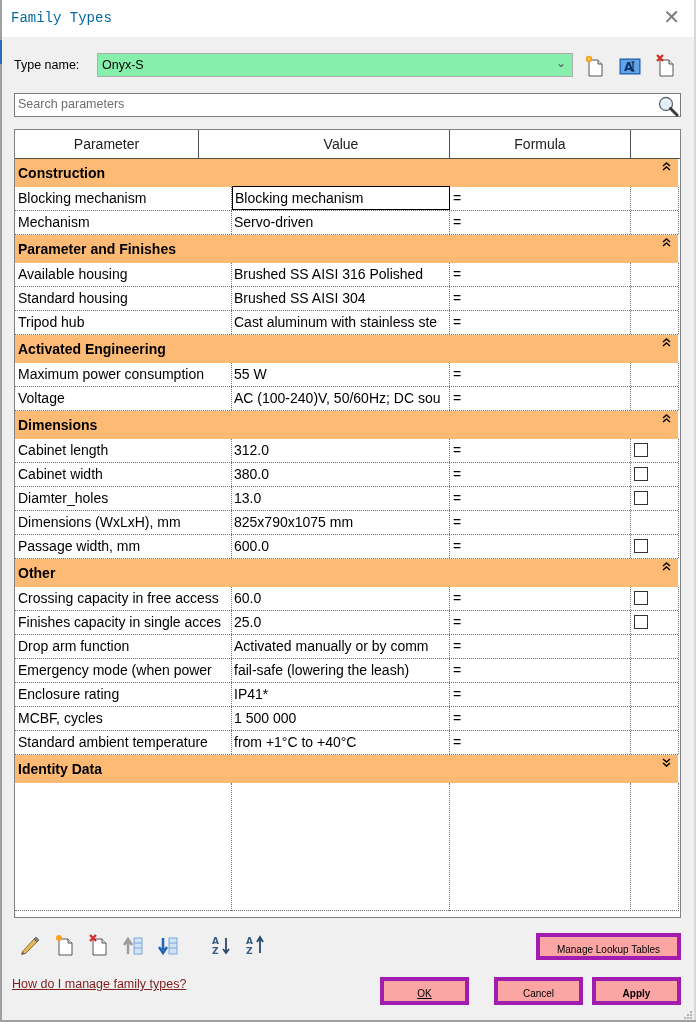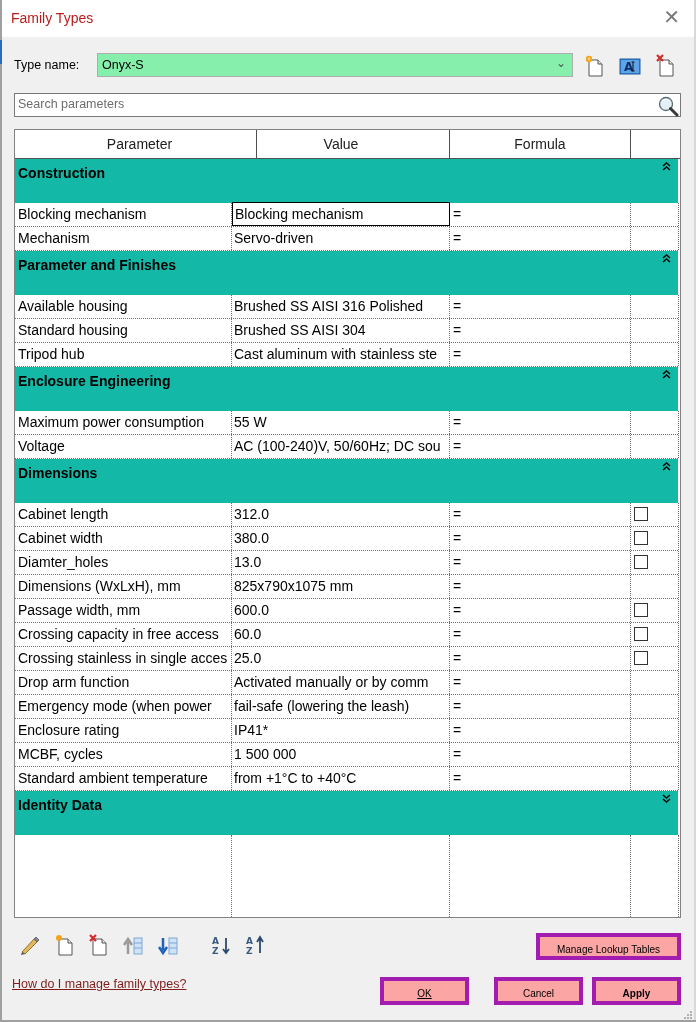--- a/index.html
+++ b/index.html
@@ -2,38 +2,38 @@
 <html><head>
 <meta charset="utf-8">
 <style>
   html, body { margin:0; padding:0; }
   body { width:696px; height:1022px; background:#f0f0f0; font-family:"DejaVu Sans", "Liberation Sans", sans-serif; font-size:12px; color:#000; position:relative; overflow:hidden; }
   .win-left { position:absolute; left:0; top:0; width:2px; height:1022px; background:#a0a0a0; }
   .win-left .blue { position:absolute; left:0; top:40px; width:2px; height:24px; background:#2a6ebb; }
   .win-right { position:absolute; right:0; top:0; width:2px; height:1022px; background:#d8d8d8; }
   .win-bottom { position:absolute; left:0; bottom:0; width:696px; height:2px; background:#a0a0a0; }
   .titlebar { position:absolute; left:2px; top:0; width:692px; height:37px; background:#ffffff; }
-  .title { position:absolute; left:9px; top:10px; font-size:14px; color:#b91c1c; font-family:Liberation Sans, sans-serif; }
+  .title { position:absolute; left:9px; top:10px; font-size:14px; color:#0369a1; font-family:Liberation Mono, monospace; }
   .close { position:absolute; right:14px; top:7px; font-size:20px; color:#7a7a7a; cursor:pointer; font-family:"DejaVu Sans", sans-serif; line-height:20px; }
 
   .lbl-type { position:absolute; left:14px; top:58px; font-size:12.5px; font-family:"Liberation Sans", sans-serif; }
   .type-select { position:absolute; left:97px; top:53px; width:476px; height:24px; background:#86efac; border:1px solid #adadad; box-sizing:border-box; cursor:pointer; }
   .type-select .val { position:absolute; left:4px; top:4px; font-size:12.5px; font-family:"Liberation Sans", sans-serif; }
   .type-select .chev { position:absolute; right:6px; top:2px; font-size:12px; color:#555; }
   .tb-icon { position:absolute; top:54px; width:24px; height:24px; cursor:pointer; }
   .search { position:absolute; left:14px; top:93px; width:667px; height:24px; background:#fff; border:1px solid #7a7a7a; box-sizing:border-box; }
   .search input { border:none; outline:none; background:transparent; position:absolute; left:3px; top:3px; width:630px; font-size:12.5px; font-family:"Liberation Sans", sans-serif; color:#333; padding:0; }
   .search input::placeholder { color:#6d6d6d; }
   .search .mag { position:absolute; right:1px; top:1px; width:22px; height:22px; cursor:pointer; }
 
   .grid { position:absolute; left:14px; top:129px; width:667px; height:789px; background:#fff; border:1px solid #828282; box-sizing:border-box; overflow:hidden; }
   .hdr { position:absolute; left:0; top:0; height:29px; width:665px; background:#fff; border-bottom:1px solid #505050; box-sizing:border-box; }
   .hdr .hc { position:absolute; top:0; height:28px; line-height:29px; text-align:center; font-size:14px; font-family:"Liberation Sans", sans-serif; border-right:1px solid #505050; box-sizing:border-box; color:#202020; }
   .rows { position:absolute; left:0; top:29px; width:663px; }
-  .group { height:44px; background:#14b8a6; position:relative; cursor:pointer; }
+  .group { height:28px; background:#fdba74; position:relative; cursor:pointer; }
   .group .gt { position:absolute; left:3px; top:6px; font-weight:bold; font-size:14px; font-family:"Liberation Sans", sans-serif; }
   .group .gc { position:absolute; right:7px; top:3px; font-size:11px; font-weight:bold; line-height:10px; }
   .row { height:24px; position:relative; border-bottom:1px dotted #6e6e6e; box-sizing:border-box; }
   .cell { position:absolute; top:0; height:23px; line-height:23px; font-size:14px; font-family:"Liberation Sans", sans-serif; white-space:nowrap; overflow:hidden; box-sizing:border-box; padding-left:3px; }
   .c-param { left:0; width:217px; border-right:1px dotted #6e6e6e; }
   .c-val { left:217px; width:218px; border-right:1px dotted #6e6e6e; padding-left:2px; }
   .c-val.sel { border:1px solid #000; height:24px; top:-1px; }
   .c-form { left:435px; width:181px; border-right:1px dotted #6e6e6e; }
   .c-lock { left:616px; width:48px; border-right:1px dotted #6e6e6e; }
   .chk { position:absolute; left:3px; top:4px; width:14px; height:14px; border:1px solid #333; background:#fff; box-sizing:border-box; cursor:pointer; }
@@ -97,21 +97,21 @@
     <svg width="22" height="22" viewBox="0 0 22 22">
       <circle cx="9" cy="9" r="6.5" fill="#e4f0f7" stroke="#5a6a75" stroke-width="1.3"></circle>
       <path d="M6 6 A4 4 0 0 1 11 5" stroke="#fff" stroke-width="1.2" fill="none"></path>
       <path d="M13.5 13.5 L20 20" stroke="#3a3a3a" stroke-width="3" stroke-linecap="round"></path>
     </svg>
   </div>
 </div>
 
 <div class="grid">
   <div class="hdr">
-    <div class="hc" style="left:8px;width:234px;">Parameter</div>
+    <div class="hc" style="left:0;width:184px;">Parameter</div>
     <div class="hc" style="left:218px;width:217px;">Value</div>
     <div class="hc" style="left:435px;width:181px;">Formula</div>
     <div class="hc" style="left:616px;width:49px;border-right:none;margin-top:21px;">Lock</div>
   </div>
   <div class="rows" id="rows">
       <div class="group">
         <span class="gt">Construction</span>
         <span class="gc"><svg width="9" height="10" viewBox="0 0 9 10">
             <path d="M1 4 L4.5 1 L8 4 M1 8 L4.5 5 L8 8" stroke="#000" stroke-width="1.4" fill="none"></path>
           </svg></span>
@@ -146,21 +146,21 @@
         <div class="cell c-form">=</div>
         <div class="cell c-lock"></div>
       </div>
       <div class="row">
         <div class="cell c-param">Tripod hub</div>
         <div class="cell c-val">Cast aluminum with stainless ste</div>
         <div class="cell c-form">=</div>
         <div class="cell c-lock"></div>
       </div>
       <div class="group">
-        <span class="gt">Enclosure Engineering</span>
+        <span class="gt">Activated Engineering</span>
         <span class="gc"><svg width="9" height="10" viewBox="0 0 9 10">
             <path d="M1 4 L4.5 1 L8 4 M1 8 L4.5 5 L8 8" stroke="#000" stroke-width="1.4" fill="none"></path>
           </svg></span>
       </div>
       <div class="row">
         <div class="cell c-param">Maximum power consumption</div>
         <div class="cell c-val">55 W</div>
         <div class="cell c-form">=</div>
         <div class="cell c-lock"></div>
       </div>
@@ -207,30 +207,36 @@
         <div class="cell c-lock"></div>
       </div>
       <div class="row">
         <div class="cell c-param">Passage width, mm</div>
         <div class="cell c-val">600.0</div>
         <div class="cell c-form">=</div>
         <div class="cell c-lock">
           <div class="chk"></div>
         </div>
       </div>
+      <div class="group">
+        <span class="gt">Other</span>
+        <span class="gc"><svg width="9" height="10" viewBox="0 0 9 10">
+            <path d="M1 4 L4.5 1 L8 4 M1 8 L4.5 5 L8 8" stroke="#000" stroke-width="1.4" fill="none"></path>
+          </svg></span>
+      </div>
       <div class="row">
         <div class="cell c-param">Crossing capacity in free access</div>
         <div class="cell c-val">60.0</div>
         <div class="cell c-form">=</div>
         <div class="cell c-lock">
           <div class="chk"></div>
         </div>
       </div>
       <div class="row">
-        <div class="cell c-param">Crossing stainless in single acces</div>
+        <div class="cell c-param">Finishes capacity in single acces</div>
         <div class="cell c-val">25.0</div>
         <div class="cell c-form">=</div>
         <div class="cell c-lock">
           <div class="chk"></div>
         </div>
       </div>
       <div class="row">
         <div class="cell c-param">Drop arm function</div>
         <div class="cell c-val">Activated manually or by comm</div>
         <div class="cell c-form">=</div>

